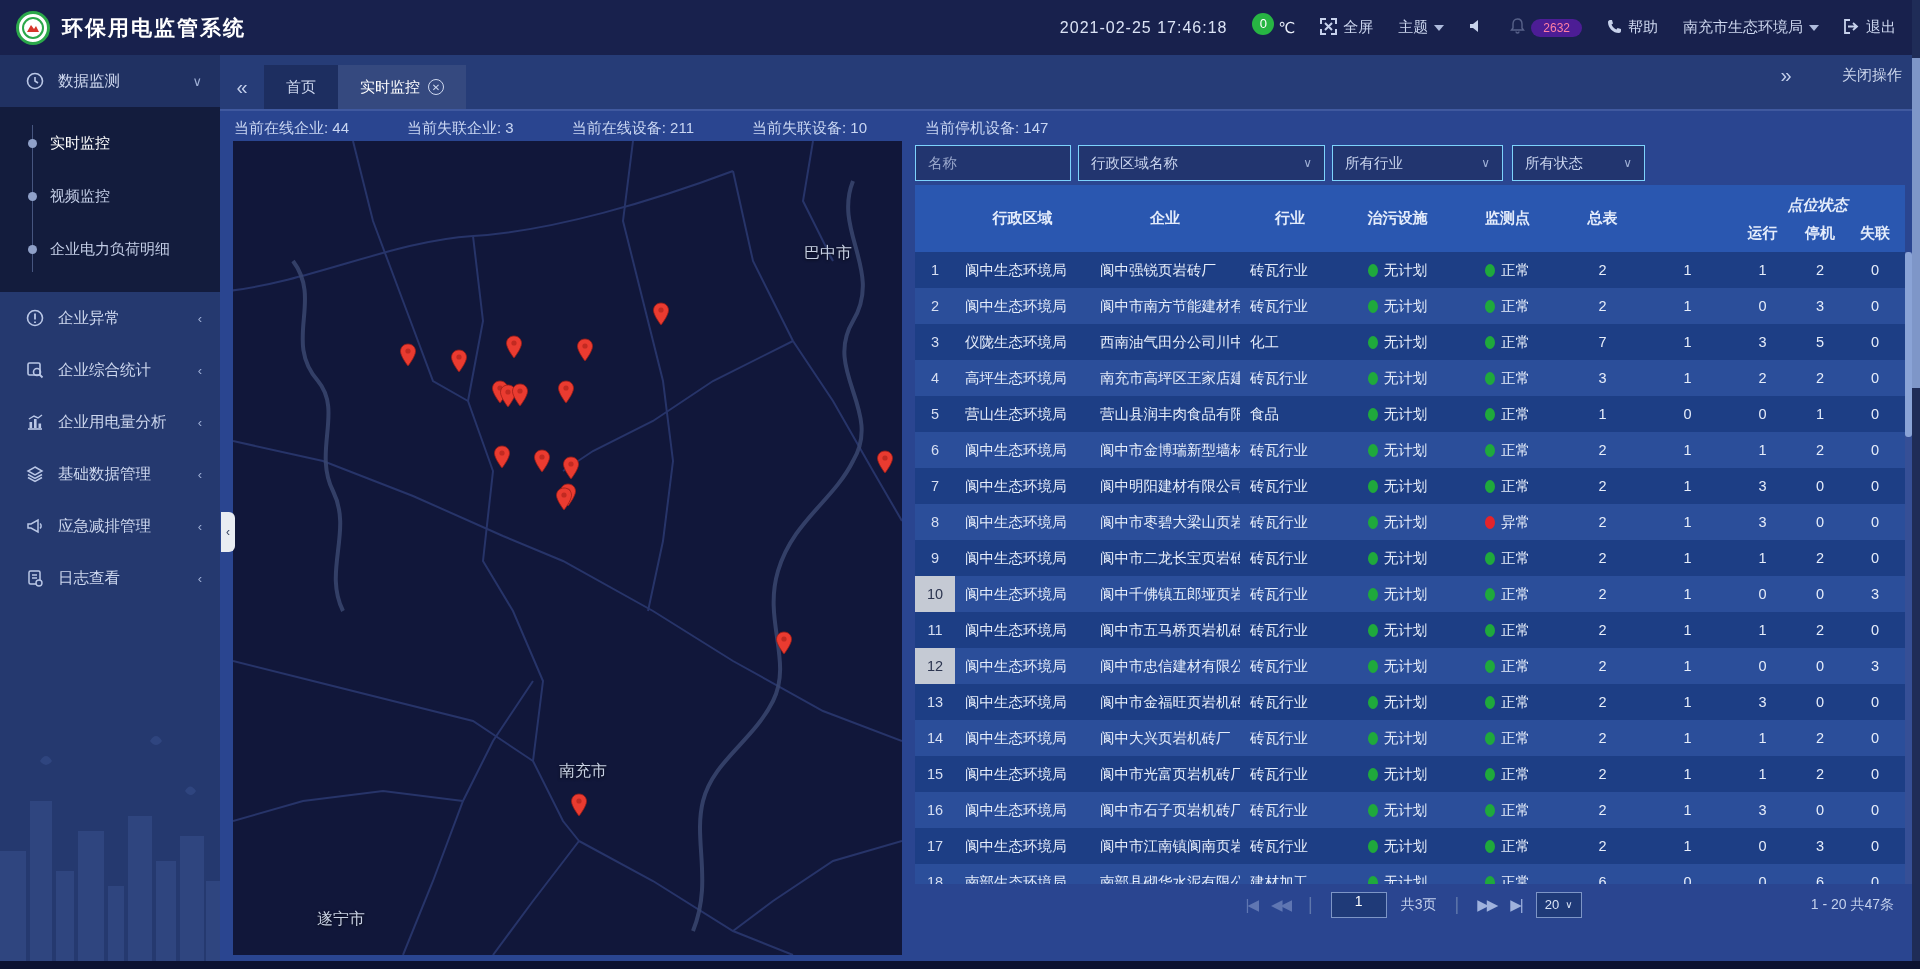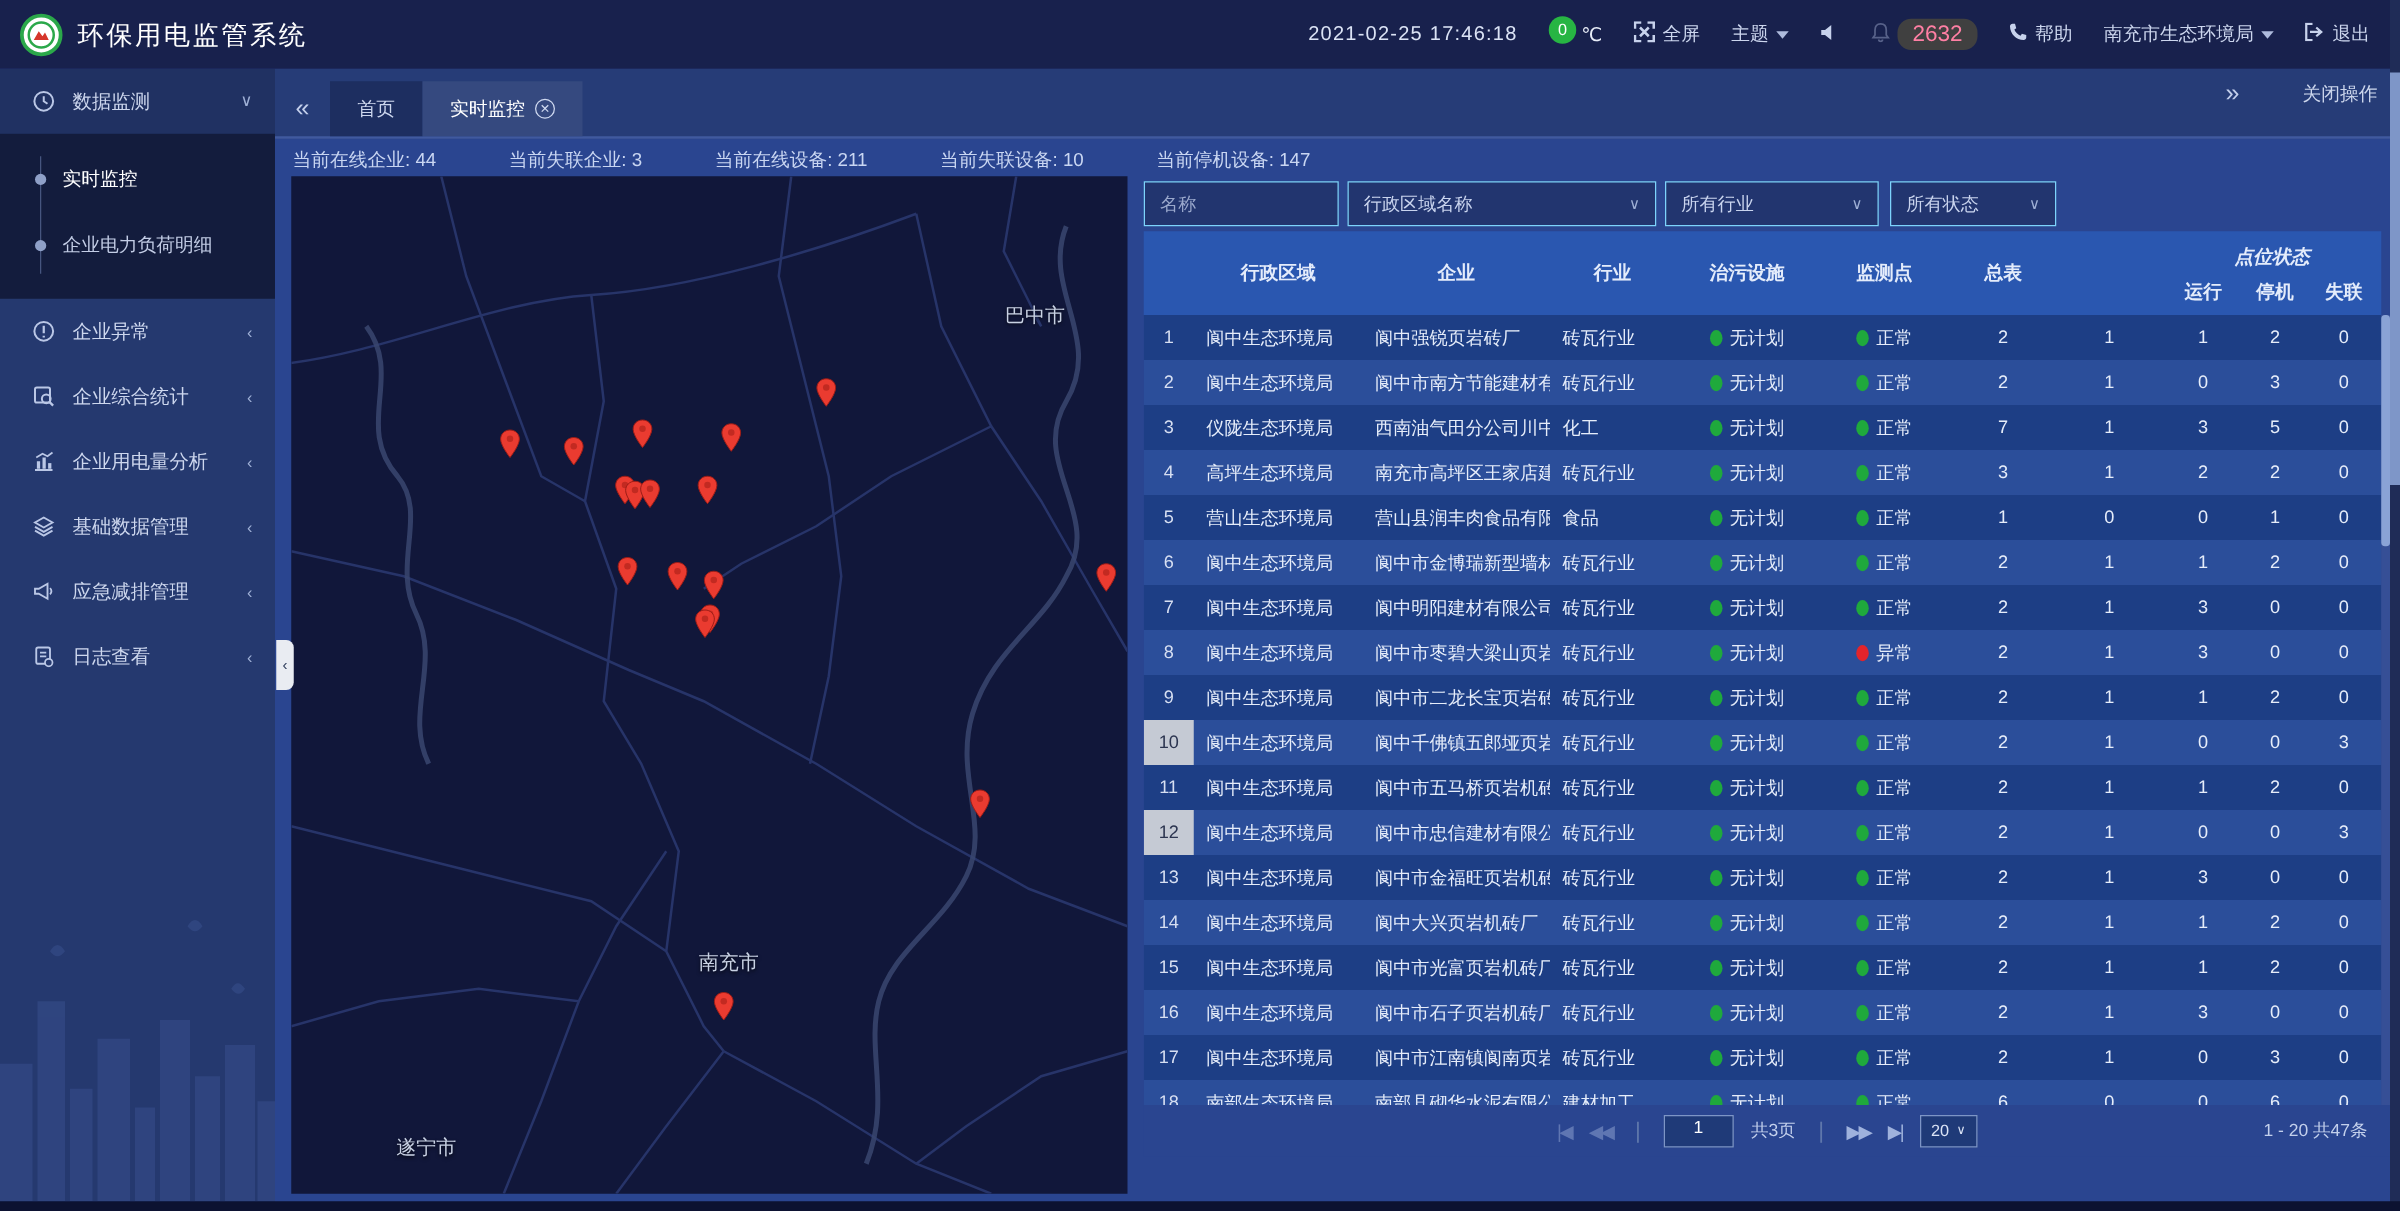--- a/index.html
+++ b/index.html
@@ -6,31 +6,31 @@
   html,body { width:1920px; height:969px; overflow:hidden;
     font-family:"Liberation Sans","DejaVu Sans",sans-serif; }
   #app { position:relative; width:1920px; height:969px; background:#2a4590; overflow:hidden; }
 
   
   #topbar { position:absolute; left:0; top:0; width:1920px; height:55px; background:#18214d;
     display:flex; align-items:center; z-index:30; }
   .logo { width:34px; height:34px; border-radius:50%; background:#fff; border:3px solid #2ba84a;
     margin-left:16px; position:relative; flex:0 0 auto; }
   .logo svg { position:absolute; left:2px; top:2px; }
-  .app-title { color:#fff; font-size:21px; font-weight:normal; margin-left:12px; letter-spacing:2px; }
+  .app-title { color:#fff; font-size:21px; font-weight:bold; margin-left:12px; letter-spacing:2px; }
   .topbar-right { margin-left:auto; display:flex; align-items:center; gap:25px; padding-right:24px;
     color:#ccd6ee; font-size:15px; }
   .datetime { font-size:16px; color:#dbe3f5; letter-spacing:1px; }
   .temp-wrap { display:flex; align-items:flex-start; gap:4px; color:#e8edf8; }
   .temp-circle { width:22px; height:22px; border-radius:50%; background:#27b543; color:#fff;
     font-size:13px; display:flex; align-items:center; justify-content:center; margin-top:-6px; }
   .tb-item { display:flex; align-items:center; gap:6px; cursor:pointer; white-space:nowrap; }
   .caret-down { width:0; height:0; border-left:5px solid transparent; border-right:5px solid transparent;
     border-top:6px solid #aebbdd; display:inline-block; }
-  .badge-pill { background:#404040; color:#ff7fa4; border-radius:11px; padding:2px 12px; font-size:18px; }
+  .badge-pill { background:#4c1d95; color:#ff7fa4; border-radius:11px; padding:2px 12px; font-size:12px; }
   .icon-dim { opacity:.55; }
 
   
   #sidebar { position:absolute; left:0; top:55px; width:220px; height:906px; background:#25396f;
     z-index:20; overflow:hidden; }
   .side-group { height:52px; display:flex; align-items:center; padding:0 18px 0 26px; color:#cdd7ee;
     font-size:15.5px; cursor:pointer; position:relative; }
   .side-group .g-icon { width:20px; margin-right:12px; display:flex; }
   .side-group .g-chevron { margin-left:auto; color:#9fb0d6; font-size:13px; }
   .side-group.open { background:#203162; }
@@ -205,20 +205,21 @@
               <circle cx="9" cy="9" r="7.5" fill="none" stroke="#bac7e6" stroke-width="1.6"></circle>
               <path d="M9 5 V9 L12 11" fill="none" stroke="#bac7e6" stroke-width="1.6"></path>
             </svg>
           </span>
           <span>数据监测</span>
           <span class="g-chevron">∨</span>
         </div>
         <div class="submenu">
           <div class="vline"></div>
           <div class="sub-item active"><span class="bullet"></span>实时监控</div>
+          <div class="sub-item"><span class="bullet"></span>视频监控</div>
           <div class="sub-item"><span class="bullet"></span>企业电力负荷明细</div>
         </div>
         <div class="side-group">
           <span class="g-icon">
             <svg width="18" height="18" viewBox="0 0 18 18">
               <circle cx="9" cy="9" r="7.5" fill="none" stroke="#bac7e6" stroke-width="1.6"></circle>
               <path d="M9 4.5 V10.5 M9 12.5 V14" stroke="#bac7e6" stroke-width="1.8"></path>
             </svg>
           </span>
           <span>企业异常</span>

